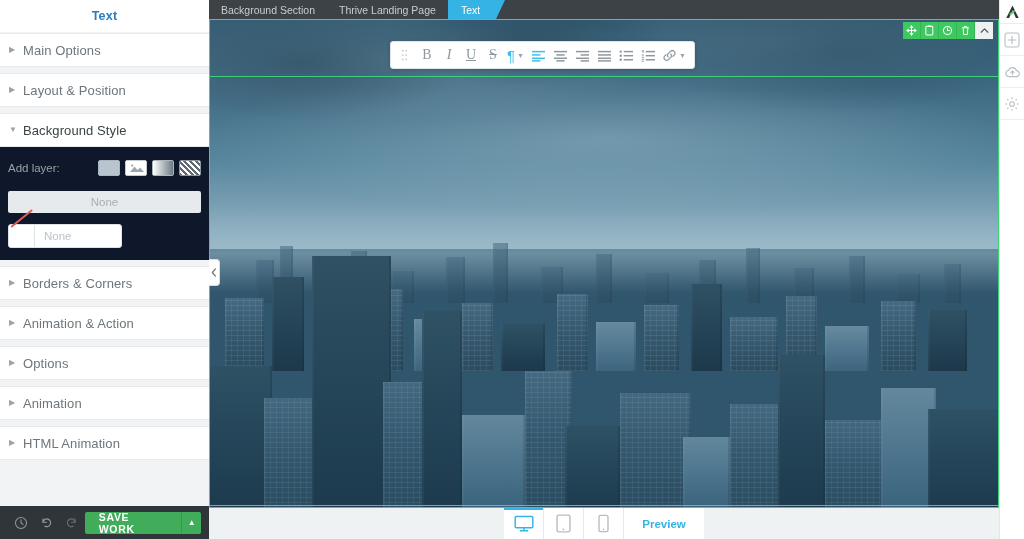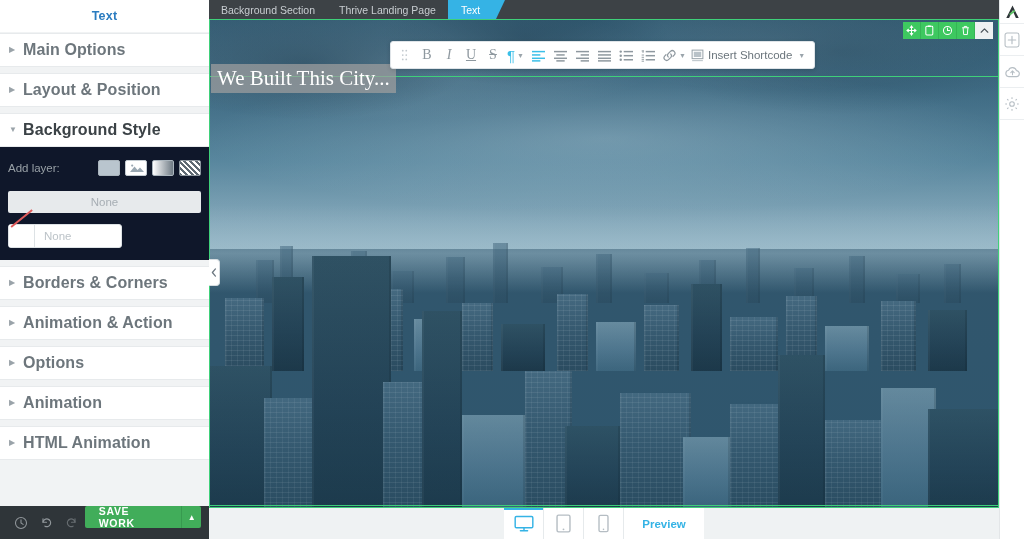--- a/index.html
+++ b/index.html
@@ -32,21 +32,21 @@
   .acc-head {
     height: 34px; display: flex; align-items: center;
     padding-left: 9px; background: #ffffff;
     border-top: 1px solid #e7eaec; border-bottom: 1px solid #e7eaec;
     cursor: pointer;
   }
   .acc-arrow {
     width: 10px; font-size: 8px; color: #9aa3a9;
     line-height: 1; margin-right: 4px; flex: 0 0 auto;
   }
-  .acc-label { font-size: 16px; color: #6d767c; font-weight: bold; letter-spacing: .1px; }
+  .acc-label { font-size: 13px; color: #6d767c; font-weight: normal; letter-spacing: .1px; }
   .acc-sec.open .acc-label { color: #3b4246; }
   .acc-body { background: #0f172a; padding: 10px 8px 12px 8px; }
 
   .addlayer-row { display: flex; align-items: center; height: 22px; }
   .addlayer-label { font-size: 11.5px; color: #98a0a6; flex: 1 1 auto; }
   .layer-btns { display: flex; gap: 5px; align-items: center; }
   .layer-btn {
     width: 22px; height: 16px; border-radius: 2px;
     border: 1px solid #c3cbd1; cursor: pointer; display: block;
   }
@@ -74,21 +74,21 @@
     background: #ffffff; position: relative; flex: 0 0 auto;
   }
   .swatch-box::after {
     content: ""; position: absolute; left: 2px; top: 1px;
     width: 27px; height: 1.5px; background: #e05a5a;
     transform: rotate(-39deg); transform-origin: left center;
   }
   .swatch-txt { font-size: 11.5px; color: #bcc3c8; padding-left: 9px; }
 
   #sidebar-foot {
-    height: 33px; background: #2f3539; display: flex; align-items: flex-start;
+    height: 33px; background: #2f3539; display: flex; align-items: center;
     padding: 0 8px; flex: 0 0 auto;
   }
   .foot-ico {
     width: 26px; height: 33px; display: flex; align-items: center; justify-content: center;
     cursor: pointer; opacity: .62;
   }
   #redo-ico { opacity: .35; }
   #save-work {
     margin-left: auto; display: flex; align-items: stretch;
     height: 22px; background: #41ad5a; border-radius: 2px; overflow: hidden;
@@ -486,21 +486,20 @@
         <div class="bld w light" style="left:85%;width:7%;height:44%"></div>
         <div class="bld w dark" style="left:91%;width:10%;height:36%"></div>
       </div>
 
       <div id="canvas-overlay"></div>
     </div>
 
     <div class="sel-outer"></div>
     <div class="sel-inner"></div>
 
-    <div id="headline">We Built This City...</div>
 
     <div id="editor-toolbar">
       <span class="tb-item tb-grip">
         <svg width="7" height="14" viewBox="0 0 8 16">
           <g fill="#c2c9ce">
             <circle cx="2" cy="3" r="1"></circle>
               <circle cx="6" cy="3" r="1"></circle>
             <circle cx="2" cy="8" r="1"></circle>
               <circle cx="6" cy="8" r="1"></circle>
             <circle cx="2" cy="13" r="1"></circle>
@@ -591,29 +590,20 @@
       <span class="tb-item">
         <svg width="15" height="13" viewBox="0 0 16 14">
           <g fill="none" stroke="currentColor" stroke-width="1.3" stroke-linecap="round">
             <path d="M6.6 8.6 A2.8 2.8 0 0 1 6.6 5 L9 2.6 A2.8 2.8 0 0 1 13 6.6 L11.8 7.8"></path>
             <path d="M9.4 5.4 A2.8 2.8 0 0 1 9.4 9 L7 11.4 A2.8 2.8 0 0 1 3 7.4 L4.2 6.2"></path>
           </g>
         </svg>
         <span class="tb-caret">▼</span>
       </span>
 
-      <span id="tb-shortcode" class="tb-item">
-        <svg width="13" height="13" viewBox="0 0 14 14">
-          <rect x="1.2" y="1.2" width="11.6" height="9.2" fill="none" stroke="#9aa4ab" stroke-width="1.1"></rect>
-          <rect x="3" y="3" width="8" height="5.6" fill="#b9c2c8"></rect>
-          <rect x="1.2" y="12" width="11.6" height="1.1" fill="#b9c2c8"></rect>
-        </svg>
-        <span id="tb-shortcode-label">Insert Shortcode</span>
-        <span class="tb-caret">▼</span>
-      </span>
     </div>
 
     <div id="elem-toolbar">
       <span class="et-btn">
         <svg width="11" height="11" viewBox="0 0 12 12">
           <g stroke="#ffffff" stroke-width="1.1" fill="none" stroke-linecap="round">
             <path d="M6 1.2 V10.8 M1.2 6 H10.8"></path>
             <path d="M6 1.2 L4.6 2.8 M6 1.2 L7.4 2.8 M6 10.8 L4.6 9.2 M6 10.8 L7.4 9.2"></path>
             <path d="M1.2 6 L2.8 4.6 M1.2 6 L2.8 7.4 M10.8 6 L9.2 4.6 M10.8 6 L9.2 7.4"></path>
           </g>

